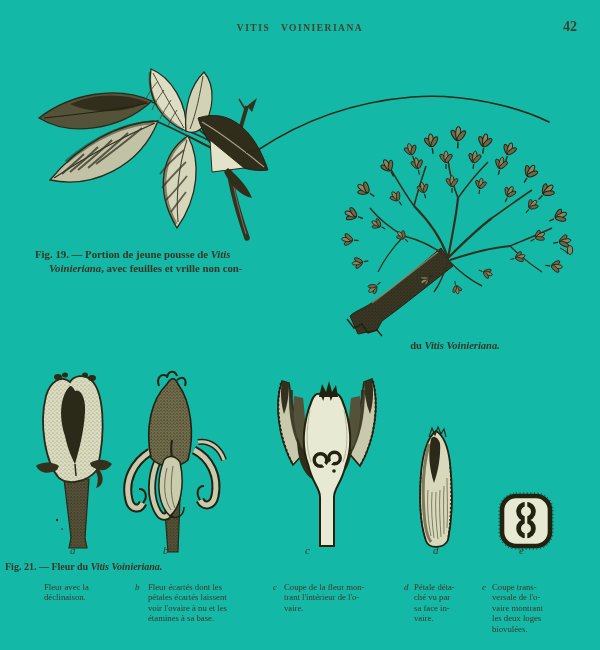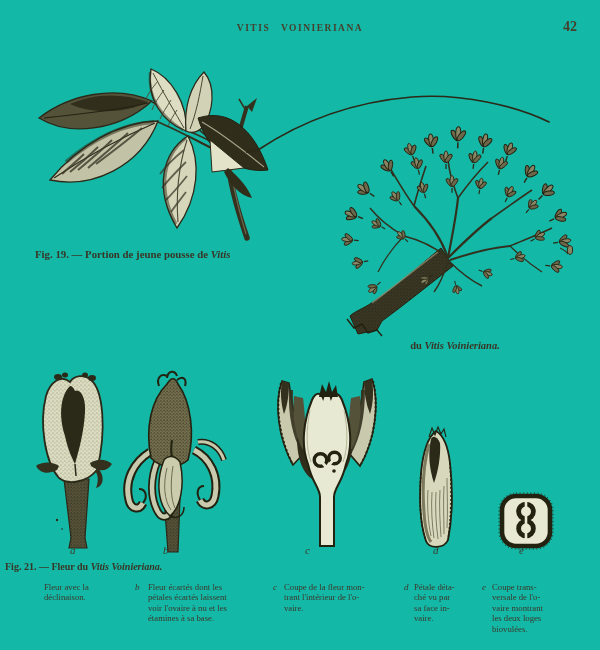--- a/index.html
+++ b/index.html
@@ -303,20 +303,21 @@
       <rect x="499" y="493" width="54" height="56" rx="17" fill="none" stroke="#23210f" stroke-width="1" stroke-dasharray="1 2.6"></rect>
       <rect x="502" y="496" width="48" height="50" rx="14" fill="#e8e9d3" stroke="#23210f" stroke-width="4.6"></rect>
       <circle cx="526" cy="511.5" r="7.4" fill="none" stroke="#23210f" stroke-width="4.8"></circle>
       <circle cx="526" cy="528.5" r="7.4" fill="none" stroke="#23210f" stroke-width="4.8"></circle>
       <path d="M526,501 L526,539" stroke="#e8e9d3" stroke-width="2.6"></path>
     </g>
   </svg>
 
   <div class="cap f19">
     <div><span>Fig. 19. — Portion de jeune pousse de </span><i>Vitis</i></div>
+    <div class="ind"><i>Voinieriana</i><span>, avec feuilles et vrille non con-</span></div>
   </div>
 
   <div class="cap f20">
     <div><span>du </span><i>Vitis Voinieriana.</i></div>
   </div>
 
   <span class="flet l-a">a</span>
   <span class="flet l-b">b</span>
   <span class="flet l-c">c</span>
   <span class="flet l-d">d</span>

